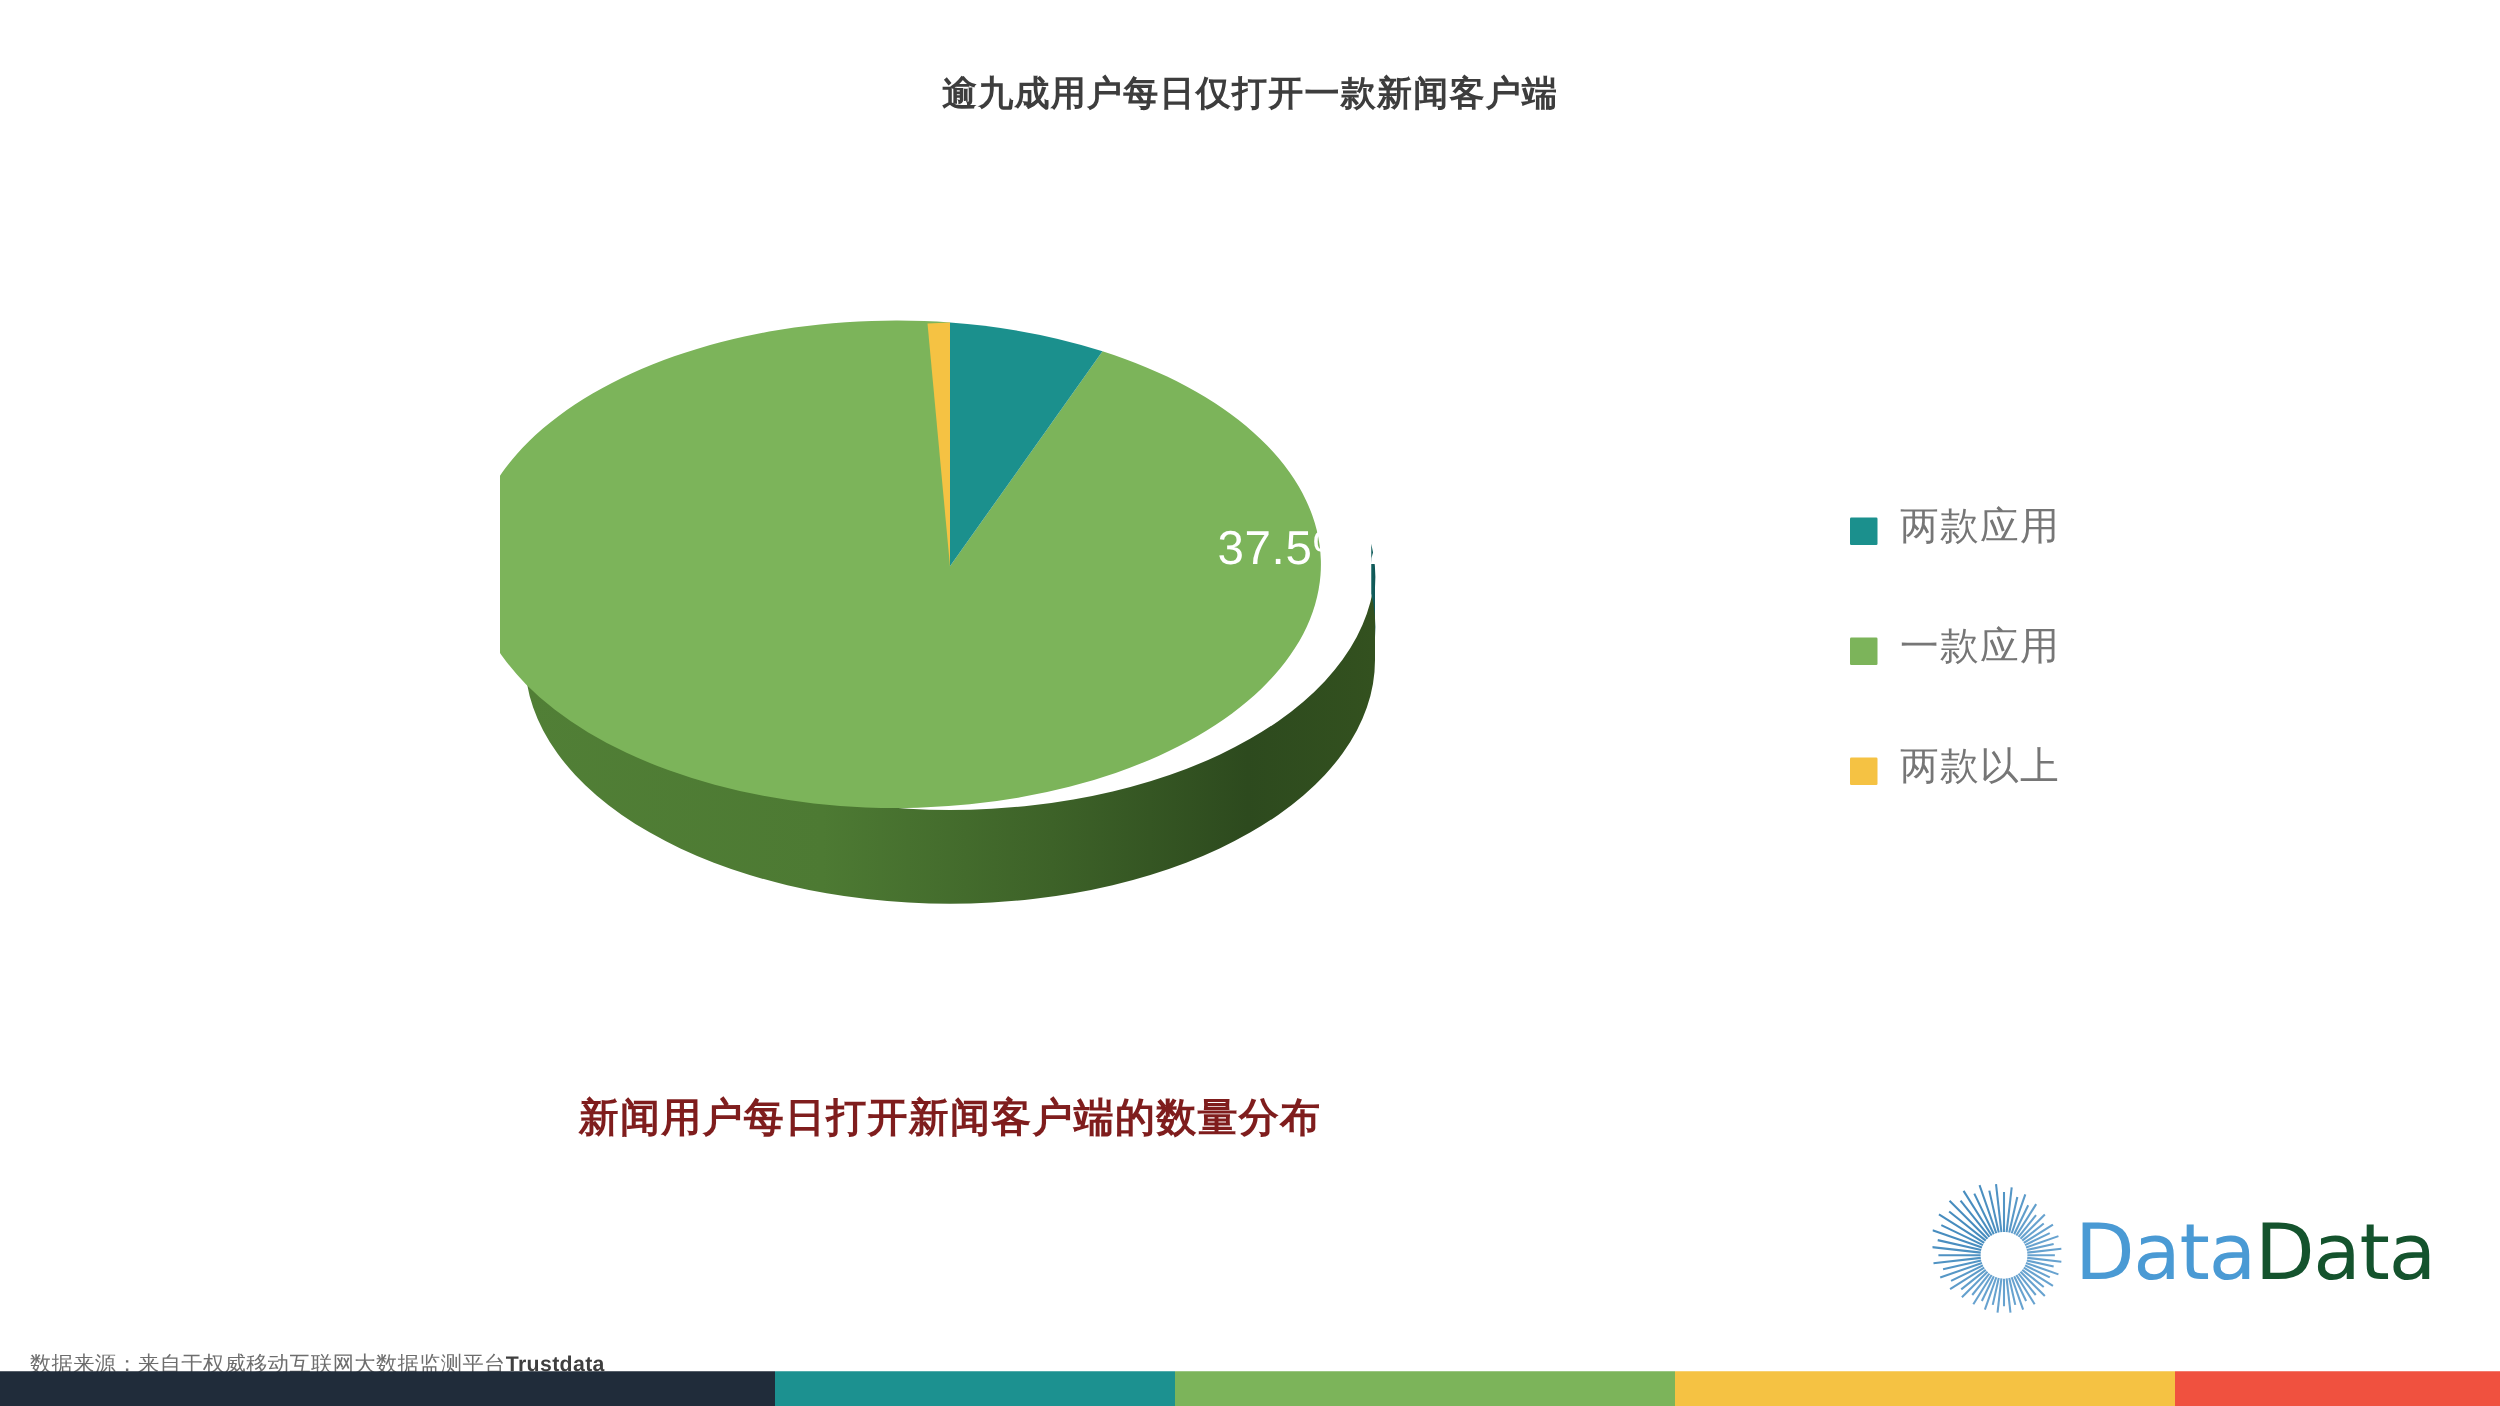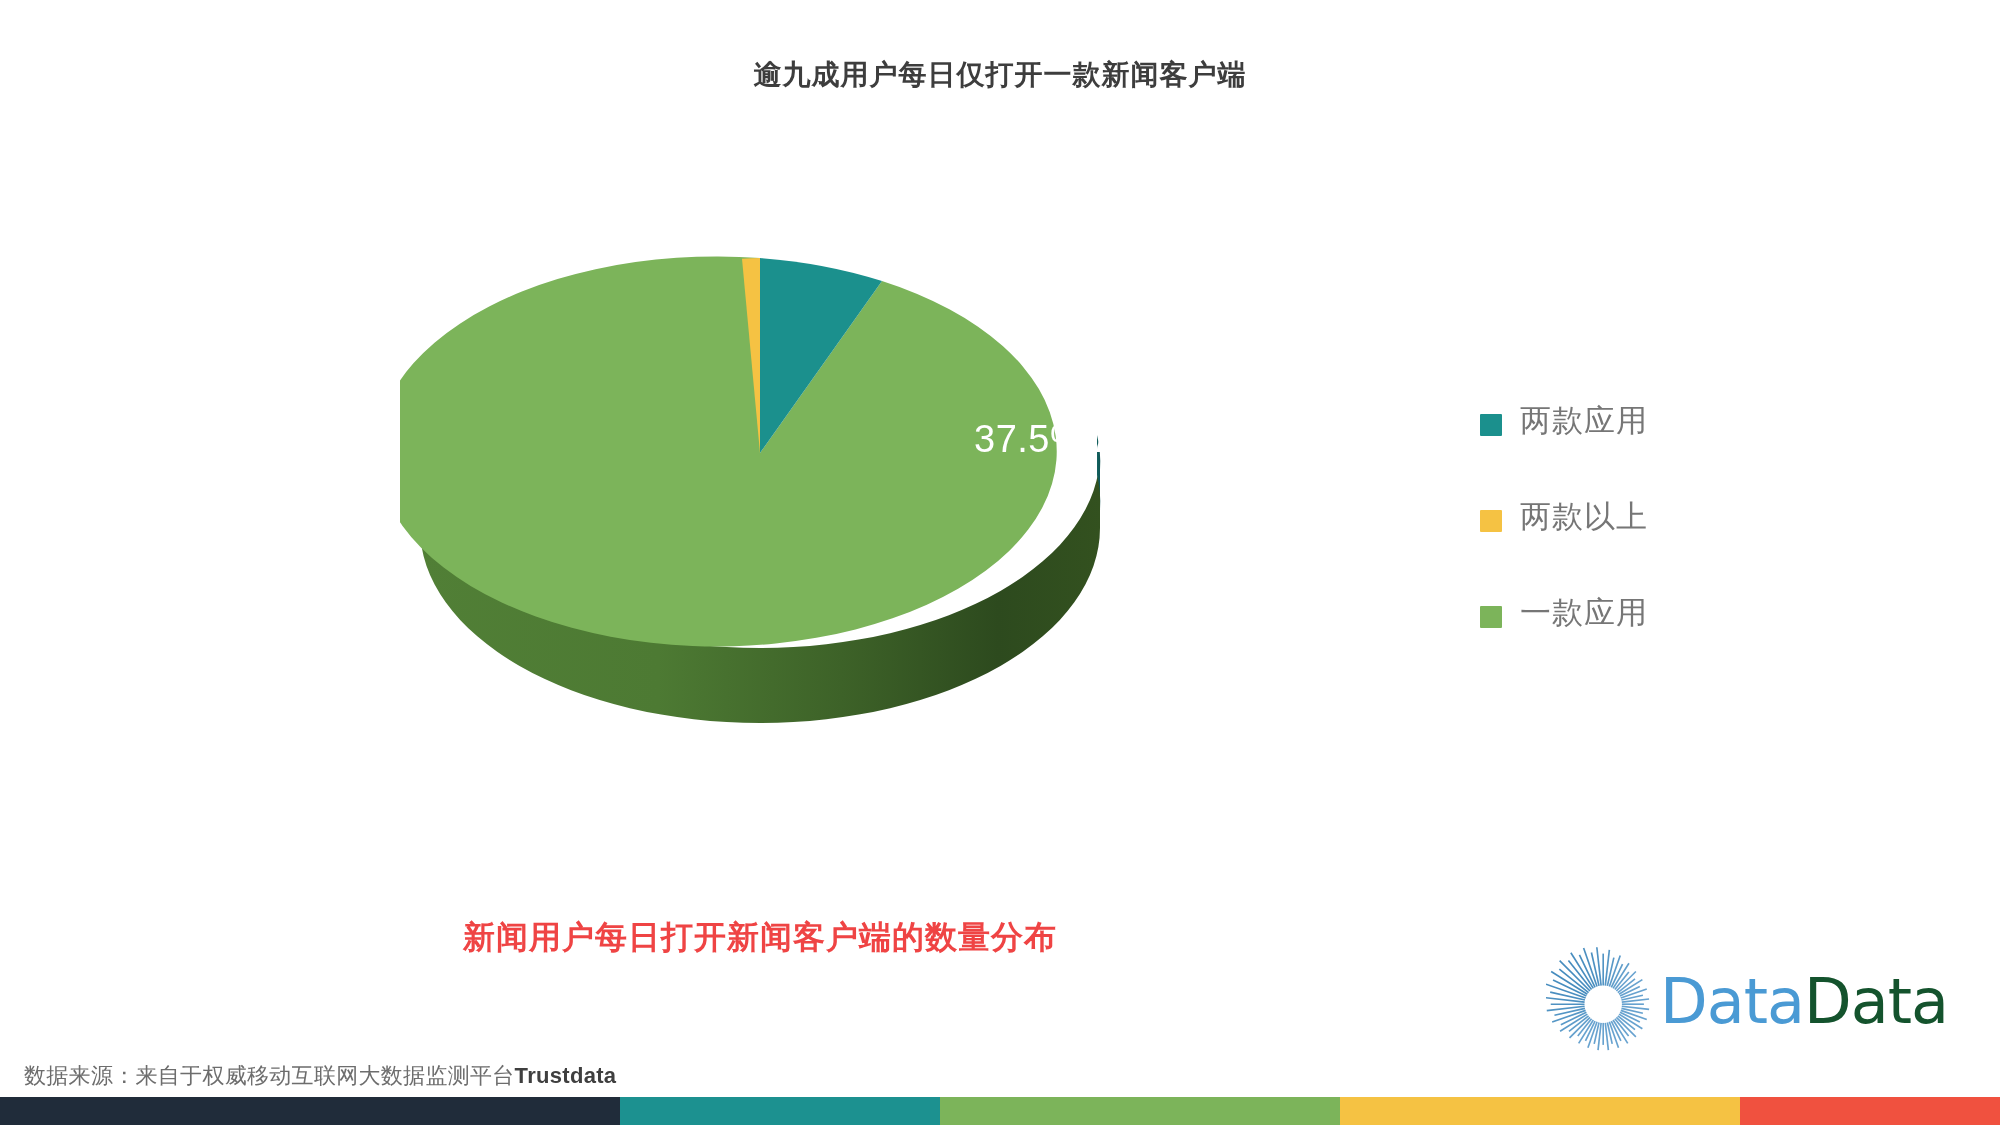--- a/index.html
+++ b/index.html
@@ -72,30 +72,29 @@
   }
 
   
   .caption{
     position:absolute;
     left:380px;top:873px;
     width:760px;
     text-align:center;
     font-size:32px;
     font-weight:bold;
-    color:#ef4444;
+    color:#7f1d1d;
     letter-spacing:1px;
-    margin-top:43px;
   }
 
   
   .source{
     position:absolute;
-    left:24px;bottom:34px;
-    font-size:22px;
+    left:24px;bottom:22px;
+    font-size:17px;
     color:#6d6d6d;
     letter-spacing:0.3px;
     text-align:center;
   }
   .source b{font-weight:bold;color:#3f3f3f;}
 
   
   .logo{
     position:absolute;
     right:52px;bottom:68px;
@@ -189,26 +188,26 @@
     <div class="pct pct-two">71.8%</div>
     <div class="pct pct-one">91%</div>
   </div>
 
   <div class="legend">
     <div class="legend-item">
       <span class="legend-swatch" style="background:#1b908d"></span>
       <span class="legend-label">两款应用</span>
     </div>
     <div class="legend-item">
+      <span class="legend-swatch" style="background:#7cb45a"></span>
+      <span class="legend-label">一款应用</span>
+    </div>
+    <div class="legend-item">
       <span class="legend-swatch" style="background:#f5c243"></span>
       <span class="legend-label">两款以上</span>
-    </div>
-    <div class="legend-item">
-      <span class="legend-swatch" style="background:#7cb45a"></span>
-      <span class="legend-label">一款应用</span>
     </div>
   </div>
 
   <div class="caption">新闻用户每日打开新闻客户端的数量分布</div>
 
   <div class="source">
     <span>数据来源：来自于权威移动互联网大数据监测平台</span><b>Trustdata</b>
   </div>
 
   <div class="logo">

